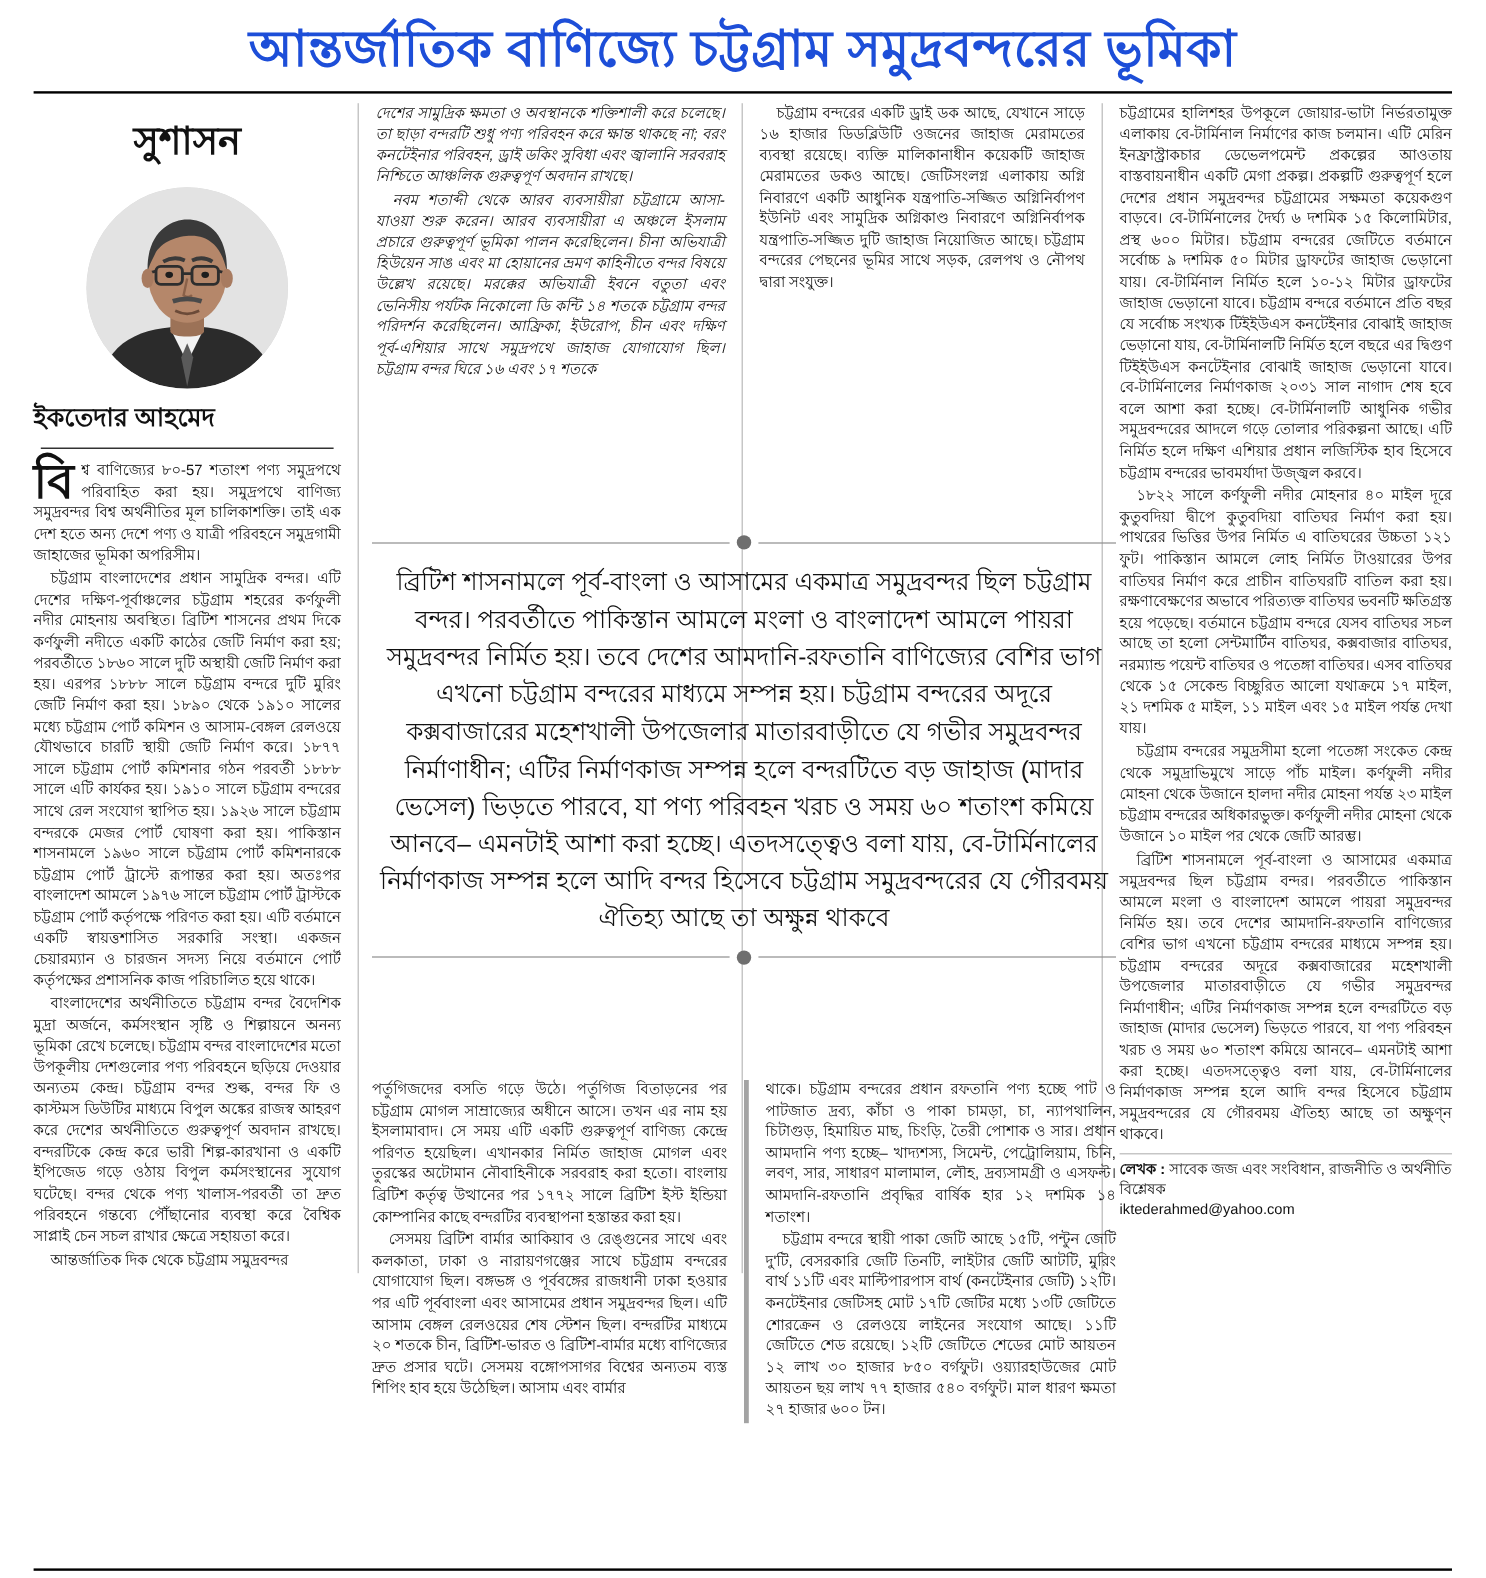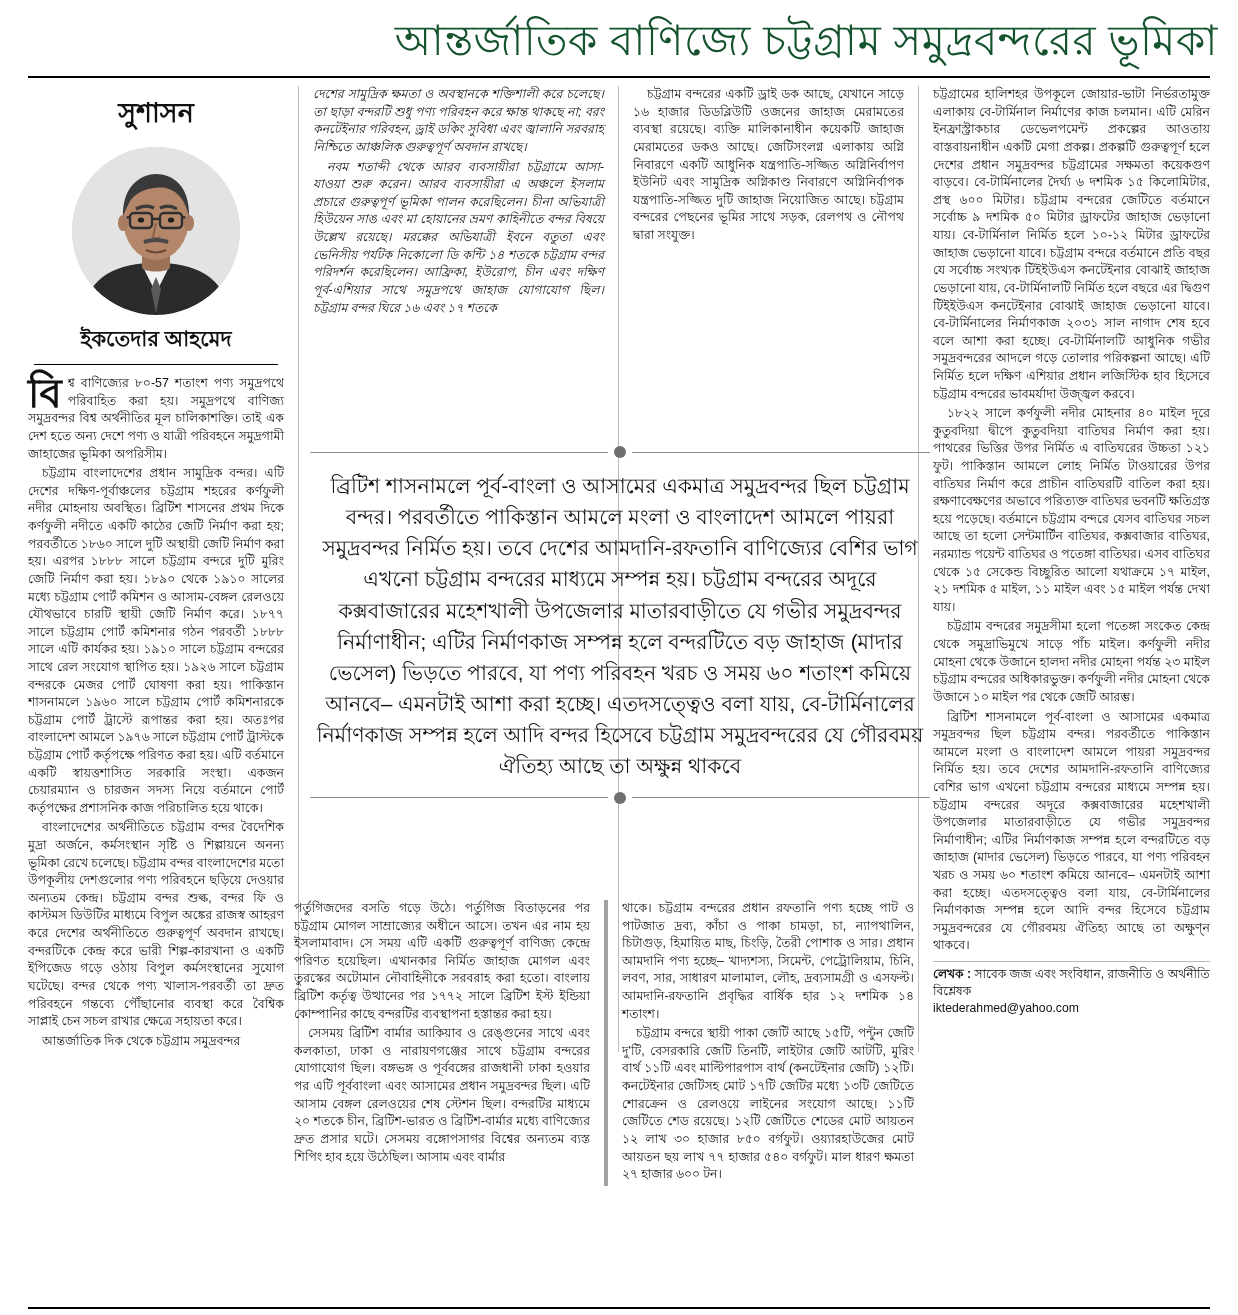--- a/index.html
+++ b/index.html
@@ -18,27 +18,27 @@
   .page {
     width: 1238px;
     height: 1315px;
     padding: 0;
     box-sizing: border-box;
     position: relative;
   }
 
   
   .headline {
-    text-align: right;
+    text-align: center;
     font-size: 42px;
-    font-weight: normal;
+    font-weight: bold;
     letter-spacing: 0.5px;
     padding: 18px 20px 6px 20px;
     line-height: 1.1;
-    color: #14532d;
+    color: #1d4ed8;
   }
   .rule-top {
     border-bottom: 2px solid #000;
     margin: 6px 28px 0 28px;
   }
 
   
   .columns {
     display: flex;
     padding: 8px 28px 0 28px;
@@ -50,40 +50,39 @@
     position: relative;
   }
   .col-1 { width: 270px; padding-right: 14px; }
   .col-2 { width: 320px; padding: 0 14px; border-left: 1px solid #b9b9b9; font-style: italic; }
   .col-3 { width: 300px; padding: 0 14px; border-left: 1px solid #b9b9b9; }
   .col-4 { width: 292px; padding-left: 14px; border-left: 1px solid #b9b9b9; }
 
   
   .section-title {
     text-align: center;
-    font-size: 27px;
+    font-size: 32px;
     font-weight: bold;
     margin: 6px 0 10px 0;
   }
   .portrait-wrap {
     display: flex;
     justify-content: center;
     margin-bottom: 8px;
   }
   .portrait {
     width: 168px;
     height: 168px;
     border-radius: 50%;
     overflow: hidden;
     position: relative;
     background: #d8d8d8;
   }
   .portrait svg { display: block; }
   .author-name {
-    text-align: center;
     font-size: 21px;
     font-weight: bold;
     margin: 2px 0 6px 0;
   }
   .author-rule {
     border-bottom: 1.5px solid #000;
     margin: 4px 6px 10px 6px;
   }
 
   
@@ -141,21 +140,21 @@
     line-height: 1.52;
     text-align: center;
     font-weight: 500;
     padding: 12px 4px 10px 4px;
     color: #111;
   }
 
   
   .lower {
     position: absolute;
-    left: 294px;
+    left: 310px;
     top: 900px;
     width: 620px;
     display: flex;
     box-sizing: border-box;
   }
   .lower .lcol { width: 50%; box-sizing: border-box; }
   .lower .lcol.l2 { padding-left: 14px; border-left: 4px solid #a3a3a3; }
   .lower .lcol.l1 { padding-right: 14px; }
 
   

